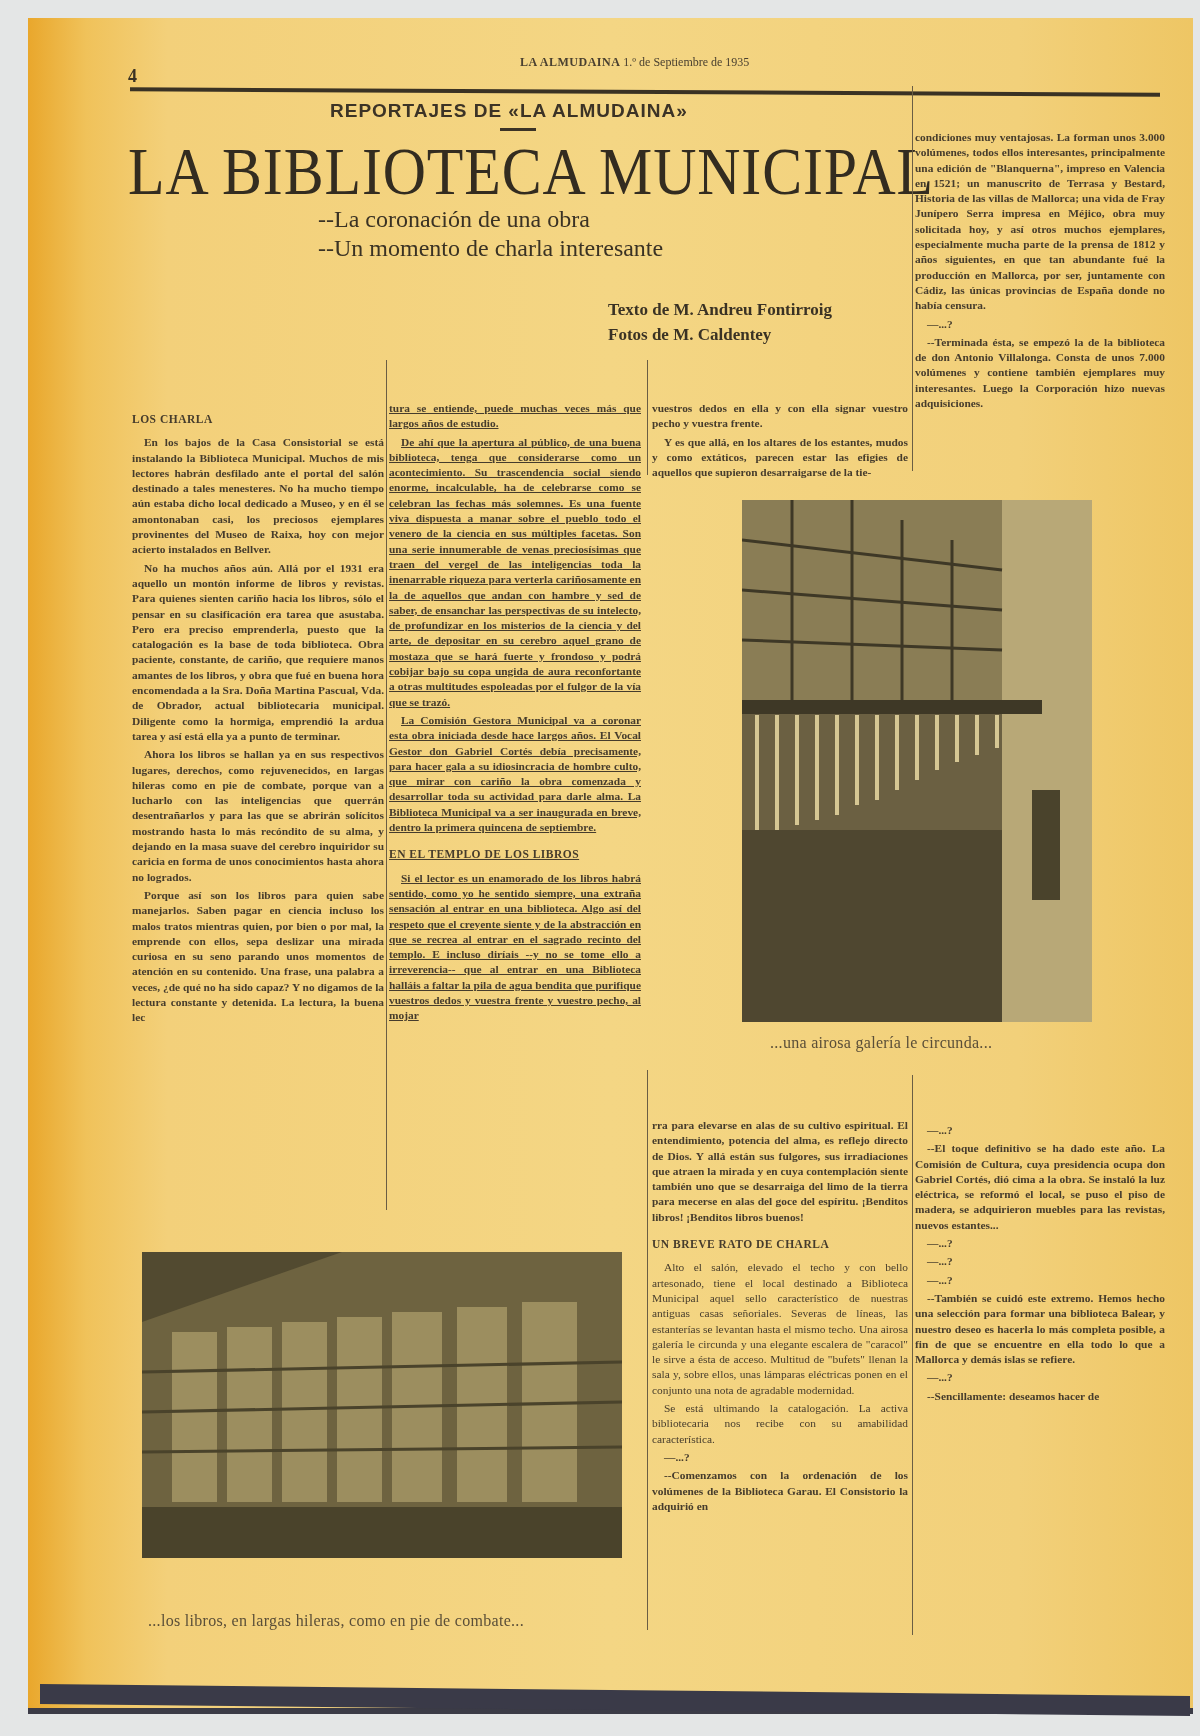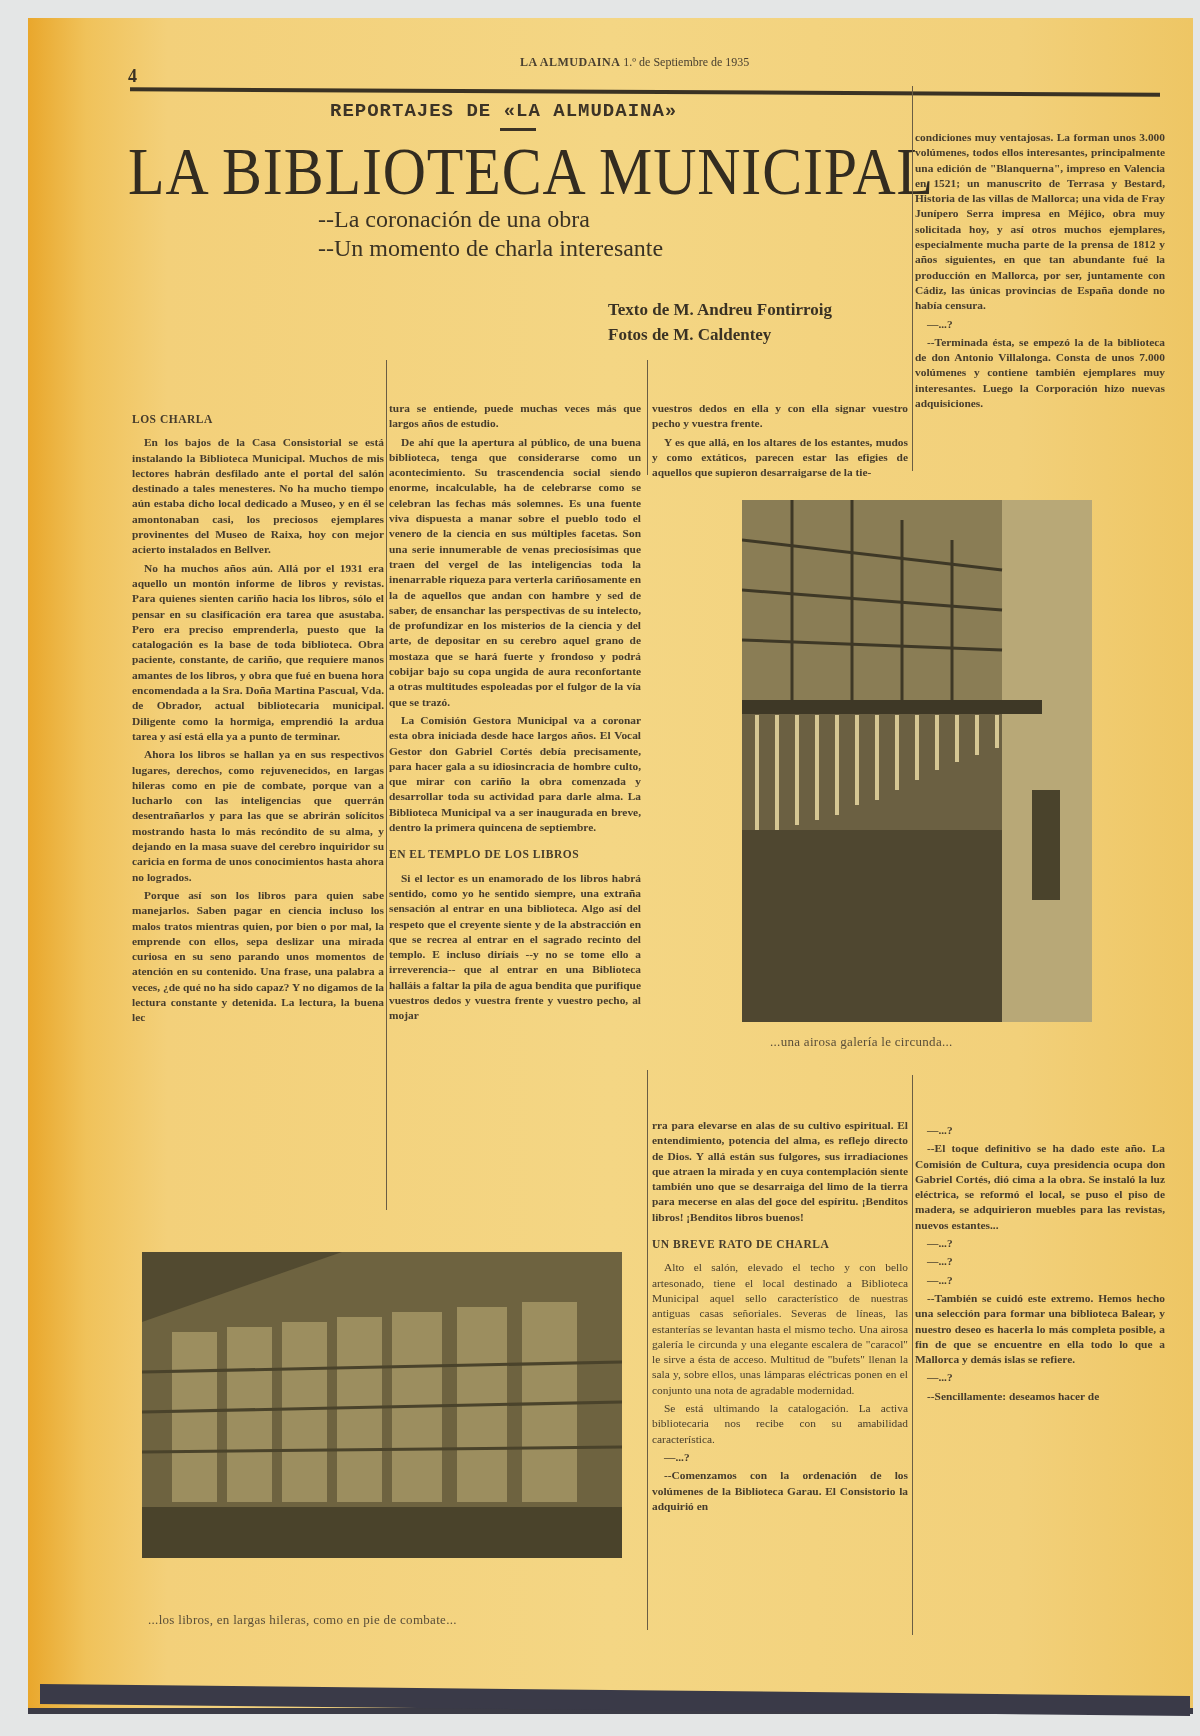--- a/index.html
+++ b/index.html
@@ -16,41 +16,41 @@
   }
   .page-shadow-bottom {
     position:absolute; left:40px; top:1690px; width:1150px; height:20px;
     background:#3a3a48; transform:skewY(0.6deg);
   }
   .abs { position:absolute; }
   .folio { left:128px; top:66px; font-size:18px; font-weight:bold; }
   .masthead { left:520px; top:55px; font-size:12px; color:#4a4030; }
   .masthead b { font-weight:bold; letter-spacing:.5px; }
   .rule-top { left:130px; top:90px; width:1030px; height:4px; background:#3a3224; transform:rotate(0.3deg); }
-  .kicker { left:330px; top:100px; font-family:Liberation Mono, monospace; font-weight:bold; font-size:19px; letter-spacing:1px; color:#3c3326; }
+  .kicker { left:330px; top:100px; font-family:Liberation Sans, sans-serif; font-weight:bold; font-size:19px; letter-spacing:1px; color:#3c3326; }
   .kicker-rule { left:500px; top:128px; width:36px; height:3px; background:#3c3326; }
   .headline { left:128px; top:132px; font-size:68px; letter-spacing:1px; color:#332c20; white-space:nowrap; transform:scaleX(0.88); transform-origin:left top; }
   .subheads { left:318px; top:205px; font-size:24px; line-height:29px; color:#3a3224; }
   .byline { left:608px; top:297px; font-family:Liberation Serif, serif; font-weight:bold; font-size:17px; line-height:25px; color:#3a3224; }
   .col {
     position:absolute; font-size:11.4px; line-height:15.3px; text-align:justify; color:#463c2c;margin-top:44px;
   }
   .col p { margin:0 0 3px 0; text-indent:12px; }
   .col h3 { margin:4px 0 8px 0; font-size:11.5px; font-weight:bold; letter-spacing:.5px; text-indent:0; color:#463c2c; }
   .col .bold { font-weight:bold; }
   .c1 { left:132px; top:364px; width:252px; }
-  .c2 { left:389px; top:357px; width:252px; }
+  .c2 { left:389px; top:357px; width:252px;text-decoration:underline; }
   .c3 { left:652px; top:357px; width:256px; }
   .c3b { left:652px; top:1074px; width:256px; }
   .c4 { left:915px; top:86px; width:250px; }
   .c4b { left:915px; top:1079px; width:250px; }
   .vrule { position:absolute; width:1px; background:#6a5d44; }
   .photo { position:absolute; background:#5d5437; overflow:hidden; }
   .photo svg { width:100%; height:100%; display:block; }
-  .caption { position:absolute; font-size:13px; color:#5a4e38; letter-spacing:.3px; }
+  .caption { position:absolute; font-size:16px; color:#5a4e38; letter-spacing:.3px; }
 </style>
 </head>
 <body>
 
 <div class="page"></div>
 
 <div class="abs folio">4</div>
 <div class="abs masthead">
   <b>LA ALMUDAINA</b>
   <span>1.º de Septiembre de 1935</span>

